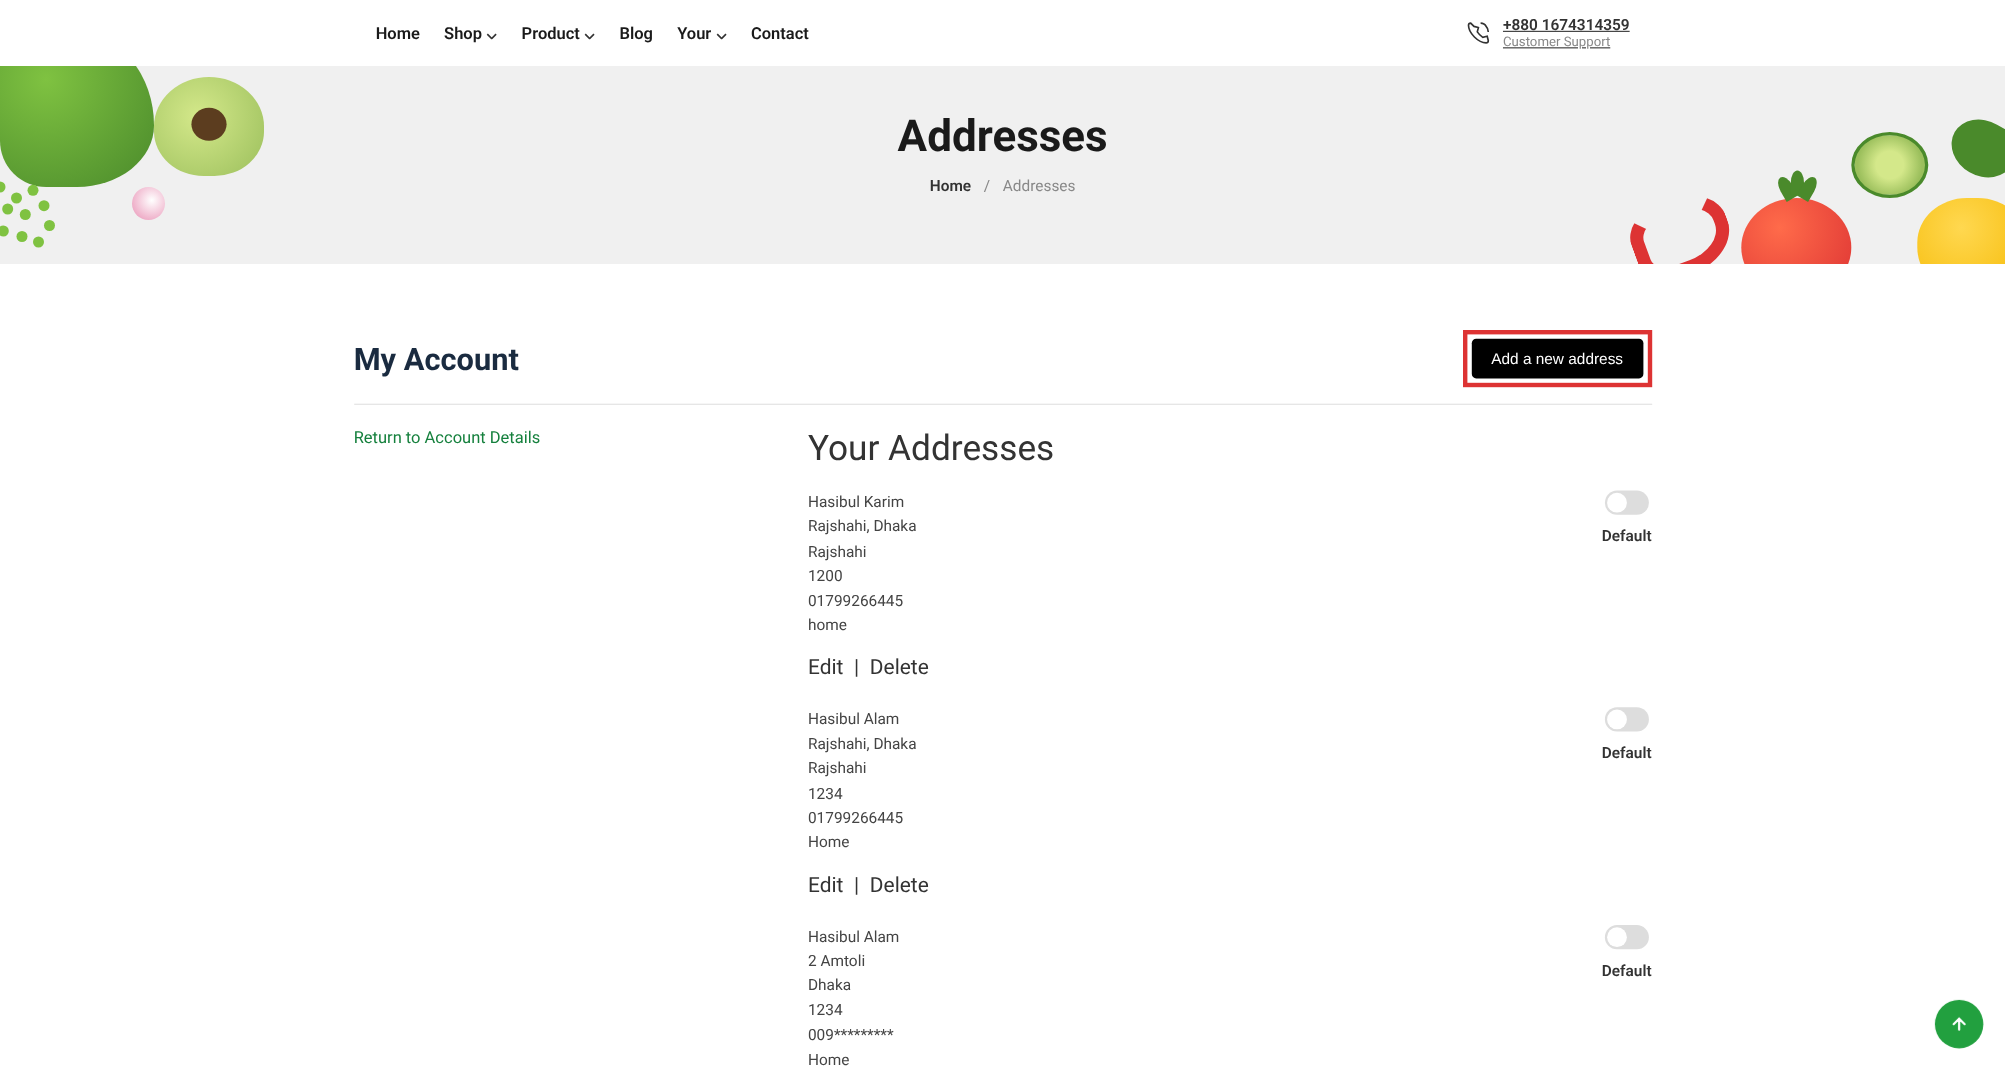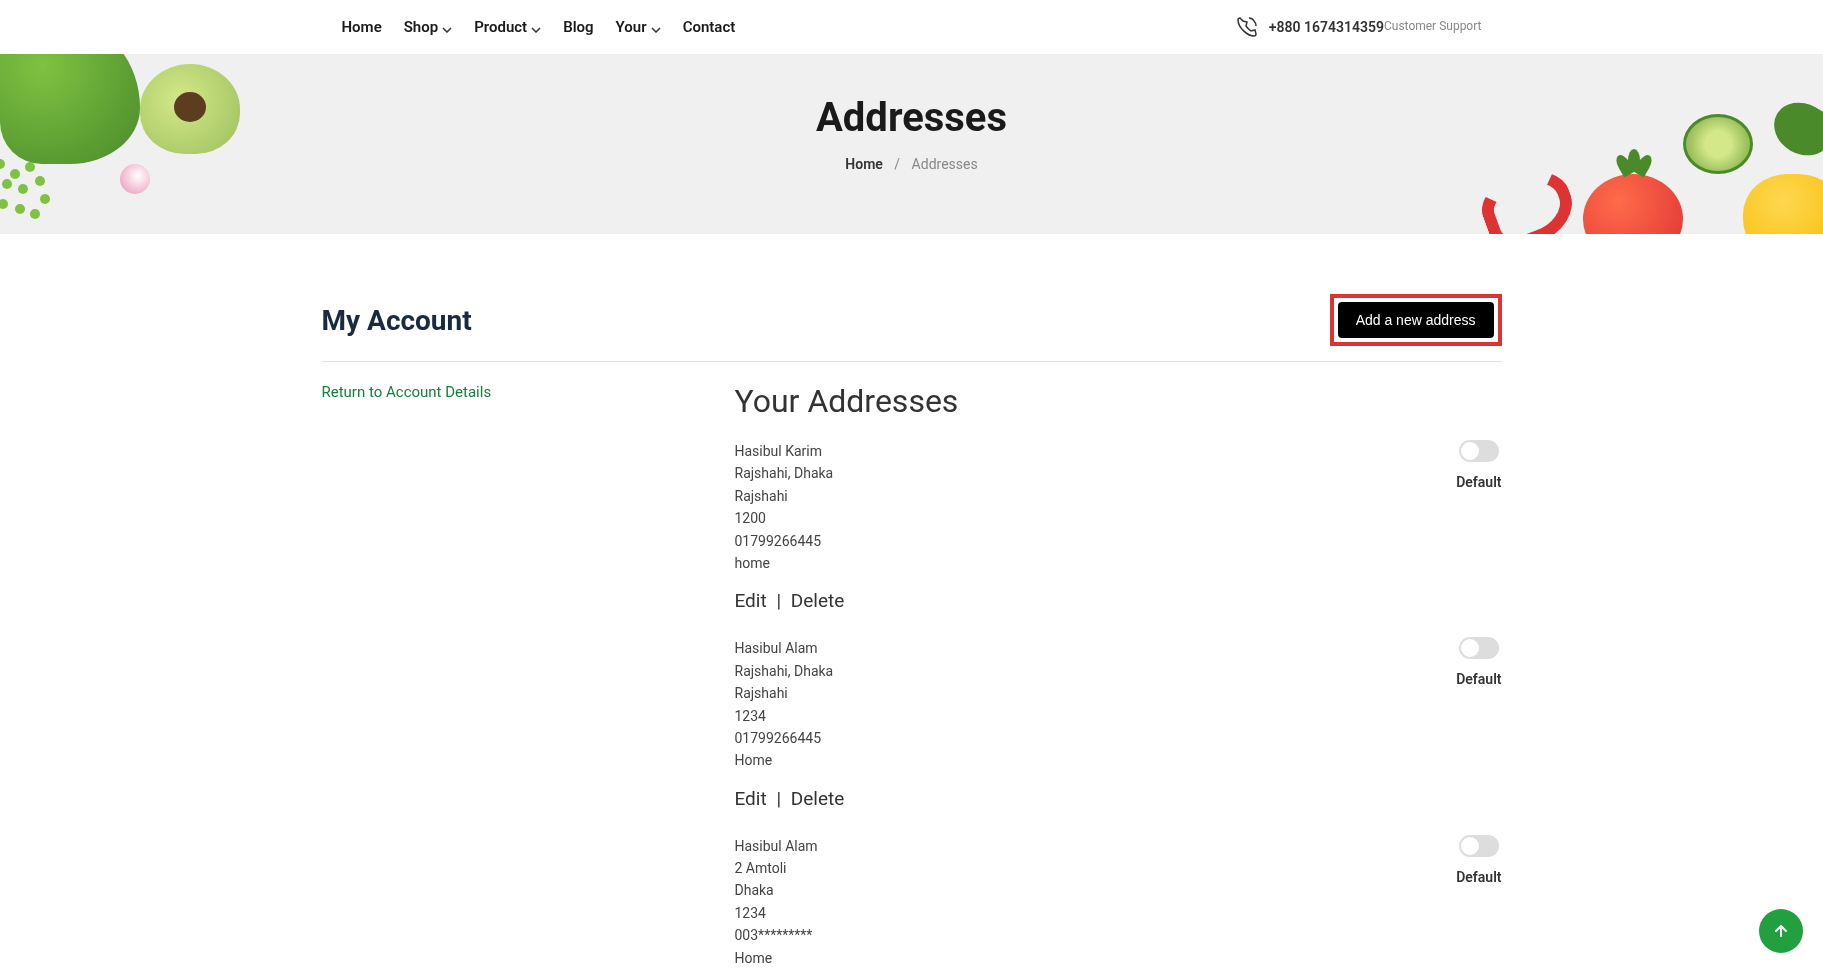--- a/index.html
+++ b/index.html
@@ -90,21 +90,22 @@
       gap: 10px;
     }
     
     .phone-icon {
       width: 24px;
       height: 24px;
     }
     
     .contact-text {
       display: flex;
-      flex-direction: row;
+      flex-direction: column;
+      text-decoration: underline;
     }
     
     .phone-number {
       font-weight: 600;
       font-size: 14px;
       color: #333;
     }
     
     .support-label {
       font-size: 12px;
@@ -578,21 +579,21 @@
         </div>
       </div>
 
       <div class="address-block">
         <div class="address-row">
           <div class="address-details">
             <p>Hasibul Alam</p>
             <p>2 Amtoli</p>
             <p>Dhaka</p>
             <p>1234</p>
-            <p>003*********</p>
+            <p>009*********</p>
             <p>Home</p>
           </div>
           <div class="default-toggle">
             <div class="toggle-switch"></div>
             <span class="default-label">Default</span>
           </div>
         </div>
 
       </div>
 

